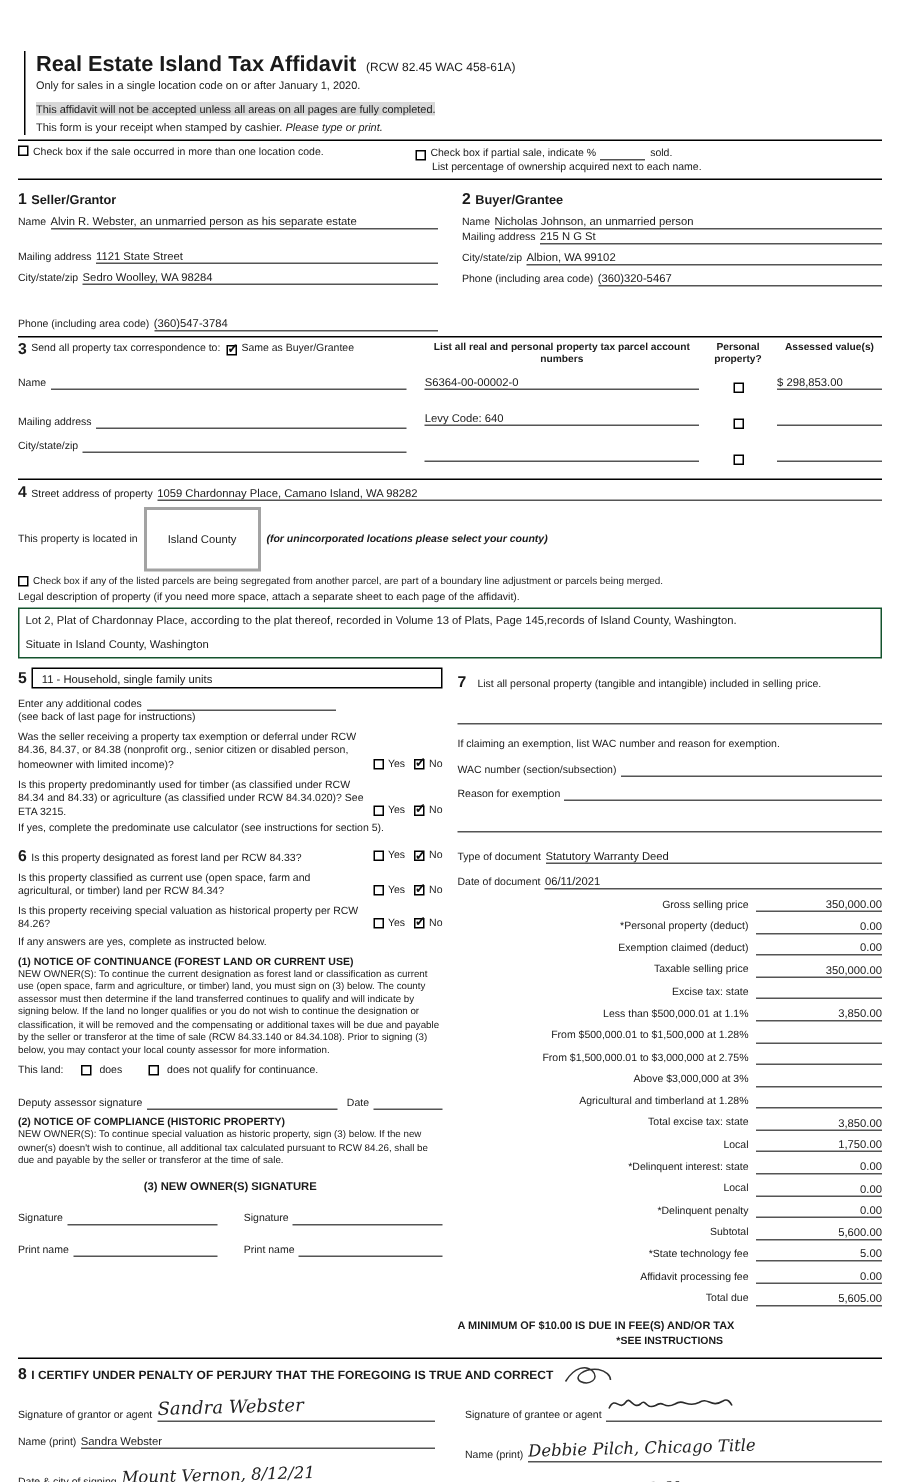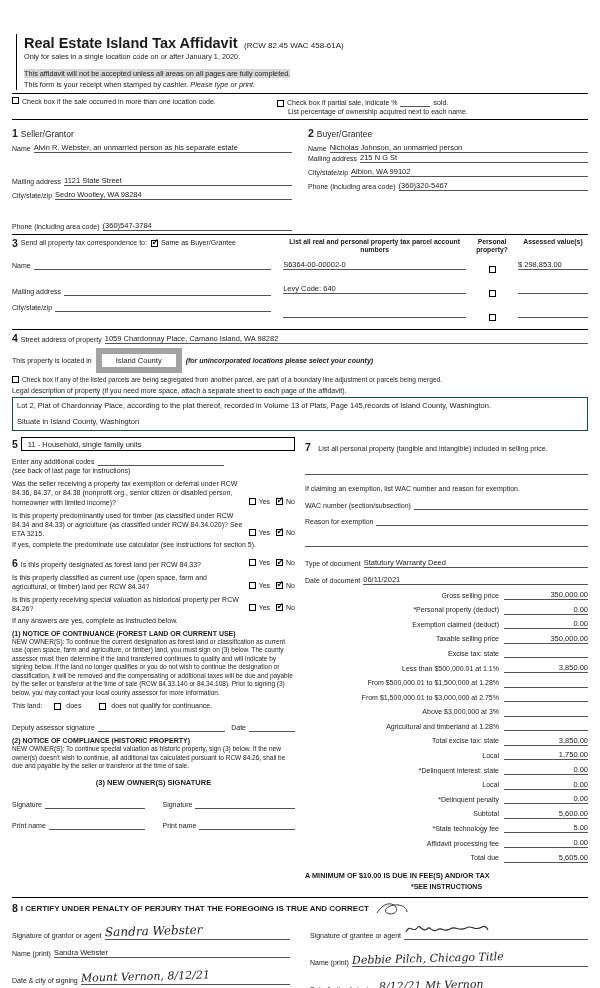--- a/index.html
+++ b/index.html
@@ -7,21 +7,21 @@
   body{font-family:"Liberation Sans",sans-serif;background:#fff;color:#1a1a1a}
   .page{width:600px;height:988px;padding:34px 12px 8px 12px;position:relative;overflow:hidden;background:#fff}
   .row{display:flex}
   .b{font-weight:bold}
   .i{font-style:italic}
   .center{text-align:center}
   .lbl{font-size:7px;line-height:1.3}
   .tiny{font-size:6.6px;line-height:1.3}
   .val{font-size:7.5px}
   .num{font-weight:bold;font-size:10.5px;margin-right:3px;line-height:1}
-  .sec-title{font-weight:normal;font-size:8.5px}
+  .sec-title{font-weight:bold;font-size:8.5px}
   .hr{border-top:1px solid #000;margin:3px 0}
   .fline{display:flex;align-items:flex-end}
   .fill{flex:1;border-bottom:1px solid #555;margin-left:3px;min-height:10px}
   .fill-line{border-bottom:1px solid #555;height:10px}
   .cb{display:inline-block;width:7px;height:7px;border:1px solid #000;position:relative;flex:none;margin-right:3px;background:#fff;vertical-align:middle}
   .cb.checked::after{content:"\2713";position:absolute;top:-3.5px;left:-0.5px;font-size:9px;font-weight:bold;color:#111}
   .hand{font-family:"DejaVu Serif",serif;font-style:italic;font-size:10px;line-height:1;display:inline-block;transform:rotate(-1.5deg);color:#222}
   
   .header{display:flex;margin-bottom:2px}
   .hleft{width:136px;flex:none;padding-top:2px}
@@ -38,21 +38,21 @@
   
   .topchecks{display:flex;margin:3px 0 2px}
   
   .sec12{display:flex;gap:16px}
   .sec12 .col{flex:1}
   
   .ph{font-size:6.8px;line-height:1.2;font-weight:bold}
   .pv{border-bottom:1px solid #555;font-size:7.5px;min-height:10px}
   .prow{margin-top:6px;align-items:flex-start}
   
-  .county-box{border:6px solid #a3a3a3;padding:2px 14px;font-size:7.5px;margin:0 4px}
+  .county-box{border:2px solid #a3a3a3;padding:15px 14px;font-size:7.5px;margin:0 4px}
   .legal-box{border:1px solid #14532d;padding:3px 4px;margin-top:2px;min-height:34px}
   
   .mid{display:flex;gap:10px;margin-top:6px}
   .midl{width:283px;flex:none}
   .midr{flex:1}
   .code-box{border:1px solid #000;padding:1.5px 6px;flex:1}
   .q{display:flex;margin-top:4px}
   .qt{flex:1}
   .yn{flex:none;display:flex;align-items:center;margin-left:5px;align-self:flex-end;padding-bottom:1px}
   .para{font-size:6.5px;line-height:1.3;margin-top:1px;text-align:left}
@@ -99,21 +99,21 @@
 
   <div class="hr"></div>
 
   <div class="sec12">
     <div class="col">
       <div><span class="num">1</span><span class="sec-title">Seller/Grantor</span></div>
       <div class="fline" style="margin-top:2px">
           <span class="lbl">Name</span>
           <span class="fill val">Alvin R. Webster, an unmarried person as his separate estate</span>
         </div>
-      <div class="fline" style="margin-top:23px">
+      <div class="fline" style="margin-top:13px">
           <span class="lbl">Mailing address</span>
           <span class="fill val">1121 State Street</span>
         </div>
       <div class="fline" style="margin-top:4px">
           <span class="lbl">City/state/zip</span>
           <span class="fill val">Sedro Woolley, WA 98284</span>
         </div>
       <div class="fline" style="margin-top:21px">
           <span class="lbl">Phone (including area code)</span>
           <span class="fill val">(360)547-3784</span>

